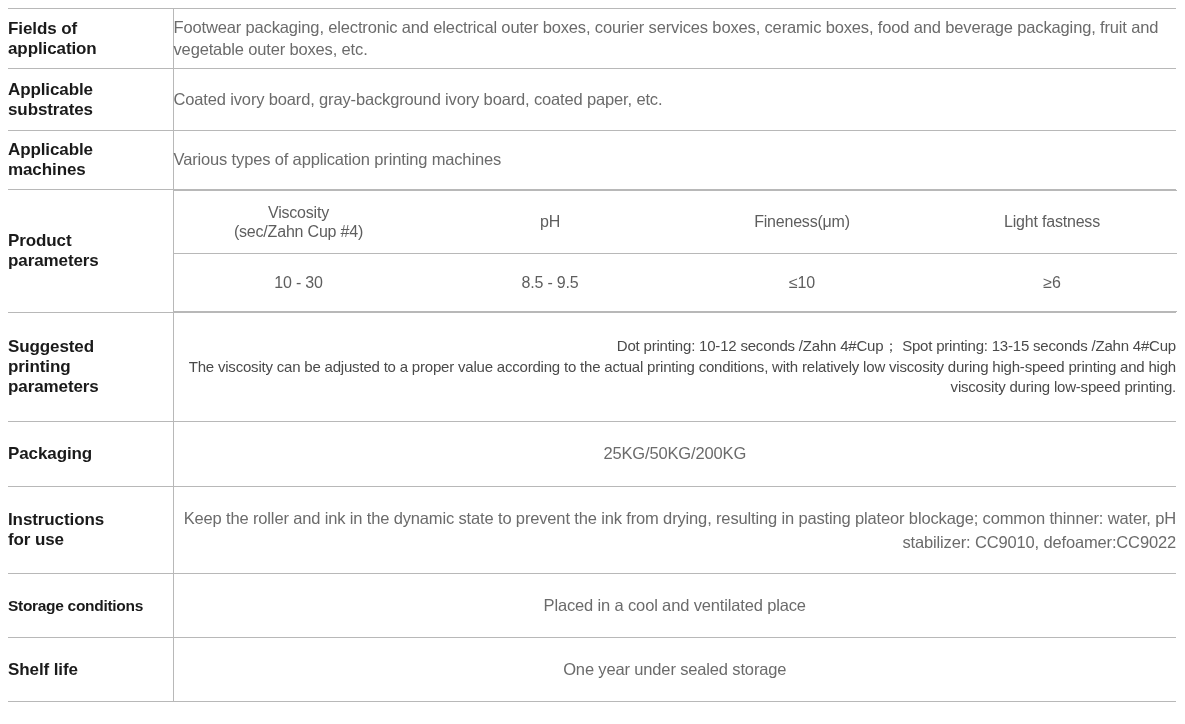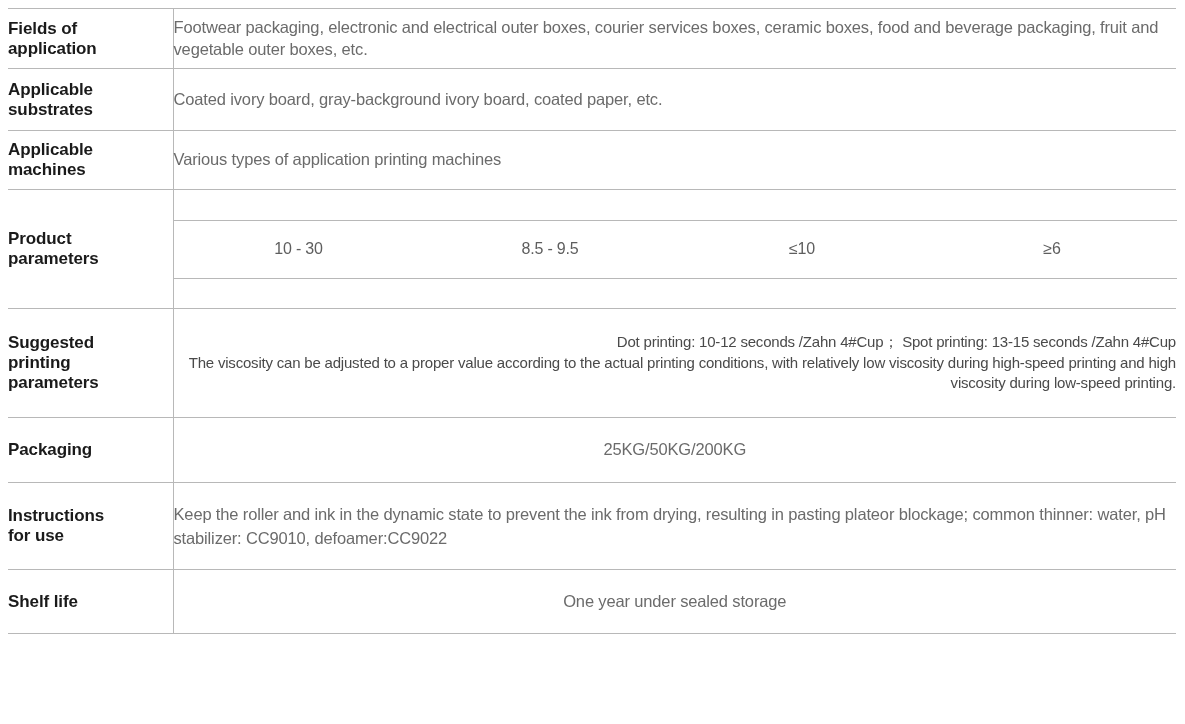--- a/index.html
+++ b/index.html
@@ -95,21 +95,21 @@
     letter-spacing: -0.2px;
     padding: 0 26px;
   }
 
   .pack-text {
     text-align: center;
     padding-right: 240px;
   }
 
   .instr-text {
-    text-align: left;
+    text-align: right;
     padding: 0 30px 0 52px;
     line-height: 1.46;
   }
 
   .center-sm { text-align: center; padding-right: 180px; }
 </style>
 </head>
 <body>
 
 <table id="spec-table">
@@ -143,20 +143,29 @@
       <td class="nested-wrap">
         <table class="nested">
           <colgroup>
             <col style="width:250px">
               <col style="width:253px">
               <col style="width:251px">
               <col style="width:249px">
           </colgroup>
           <tbody>
             <tr>
+              <td class="np-head">
+                <span class="np-sub">Viscosity</span>
+                <span class="np-sub">(sec/Zahn Cup #4)</span>
+              </td>
+              <td class="np-head">pH</td>
+              <td class="np-head">Fineness(μm)</td>
+              <td class="np-head">Light fastness</td>
+            </tr>
+            <tr>
               <td class="np-val">10 - 30</td>
               <td class="np-val">8.5 - 9.5</td>
               <td class="np-val">≤10</td>
               <td class="np-val">≥6</td>
             </tr>
           </tbody>
         </table>
       </td>
     </tr>
 
@@ -172,20 +181,24 @@
       <td class="label-cell">Packaging</td>
       <td class="value-cell pack-text">25KG/50KG/200KG</td>
     </tr>
 
     <tr style="height:87px">
       <td class="label-cell">Instructions
 for use</td>
       <td class="value-cell instr-text">Keep the roller and ink in the dynamic state to prevent the ink from drying, resulting in pasting plateor blockage; common thinner: water, pH stabilizer: CC9010, defoamer:CC9022</td>
     </tr>
 
+    <tr style="height:64px">
+      <td class="label-cell tight">Storage conditions</td>
+      <td class="value-cell center-sm">Placed in a cool and ventilated place</td>
+    </tr>
 
     <tr style="height:64px">
       <td class="label-cell">Shelf life</td>
       <td class="value-cell center-sm">One year under sealed storage</td>
     </tr>
 
   </tbody>
 </table>
 
 </body></html>

